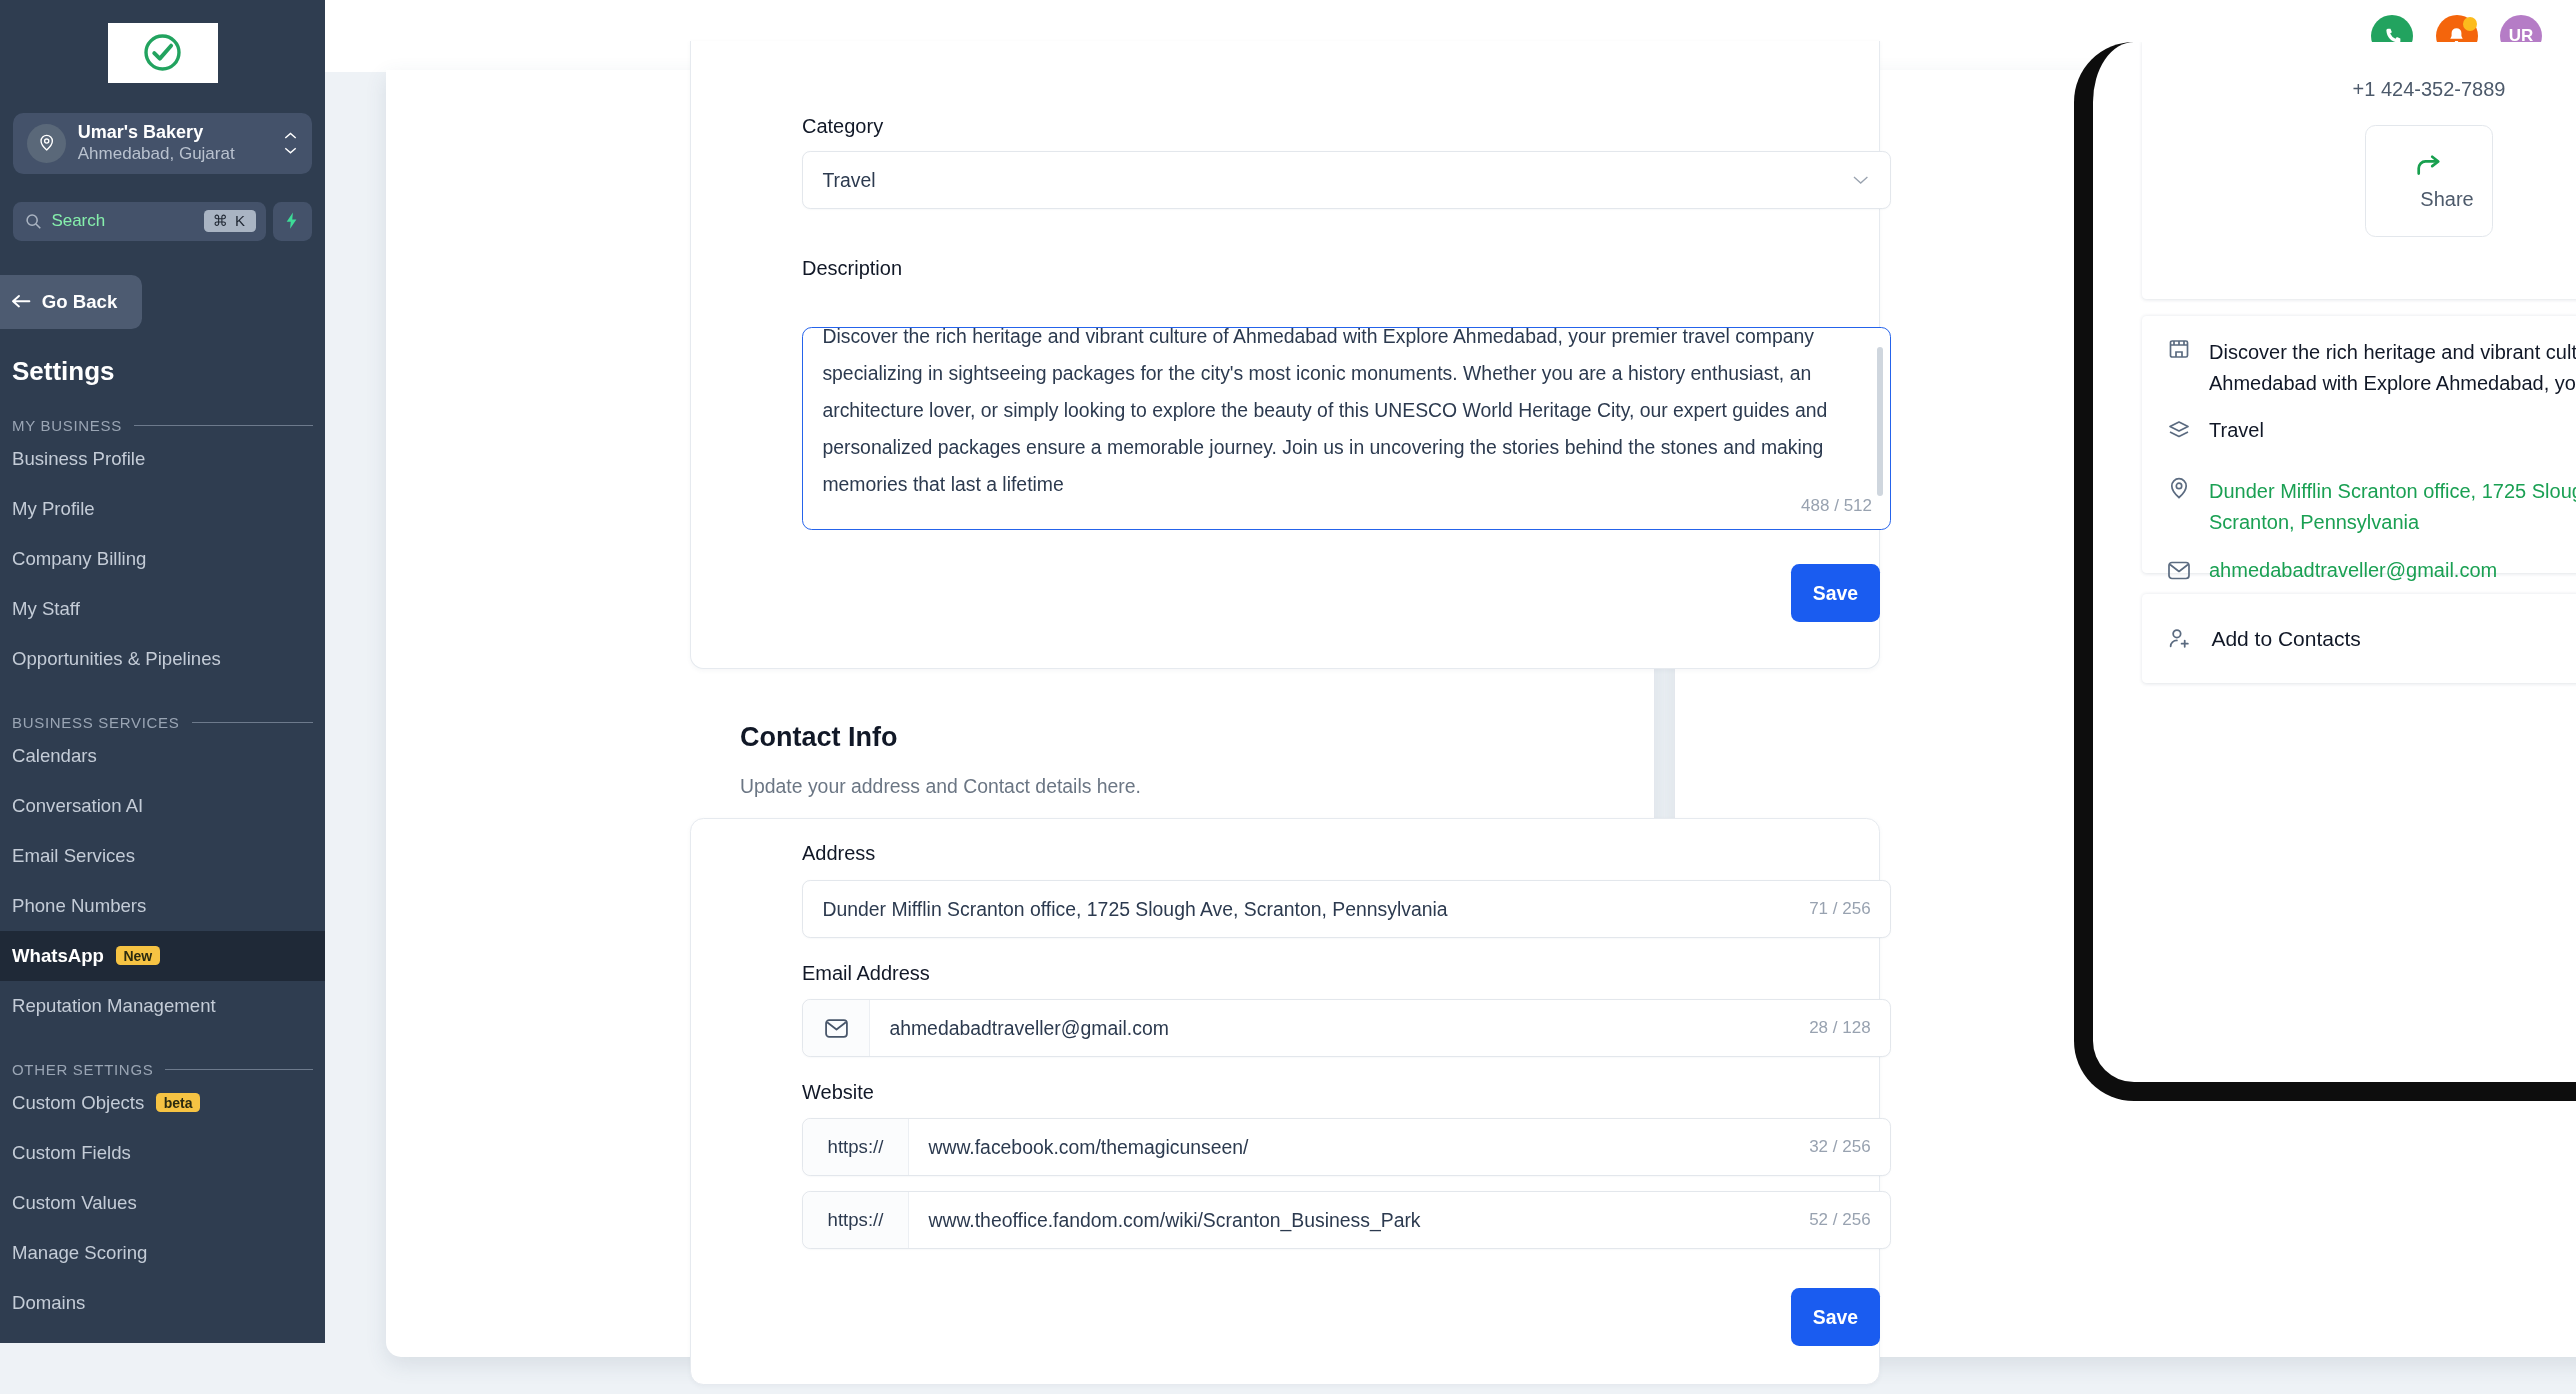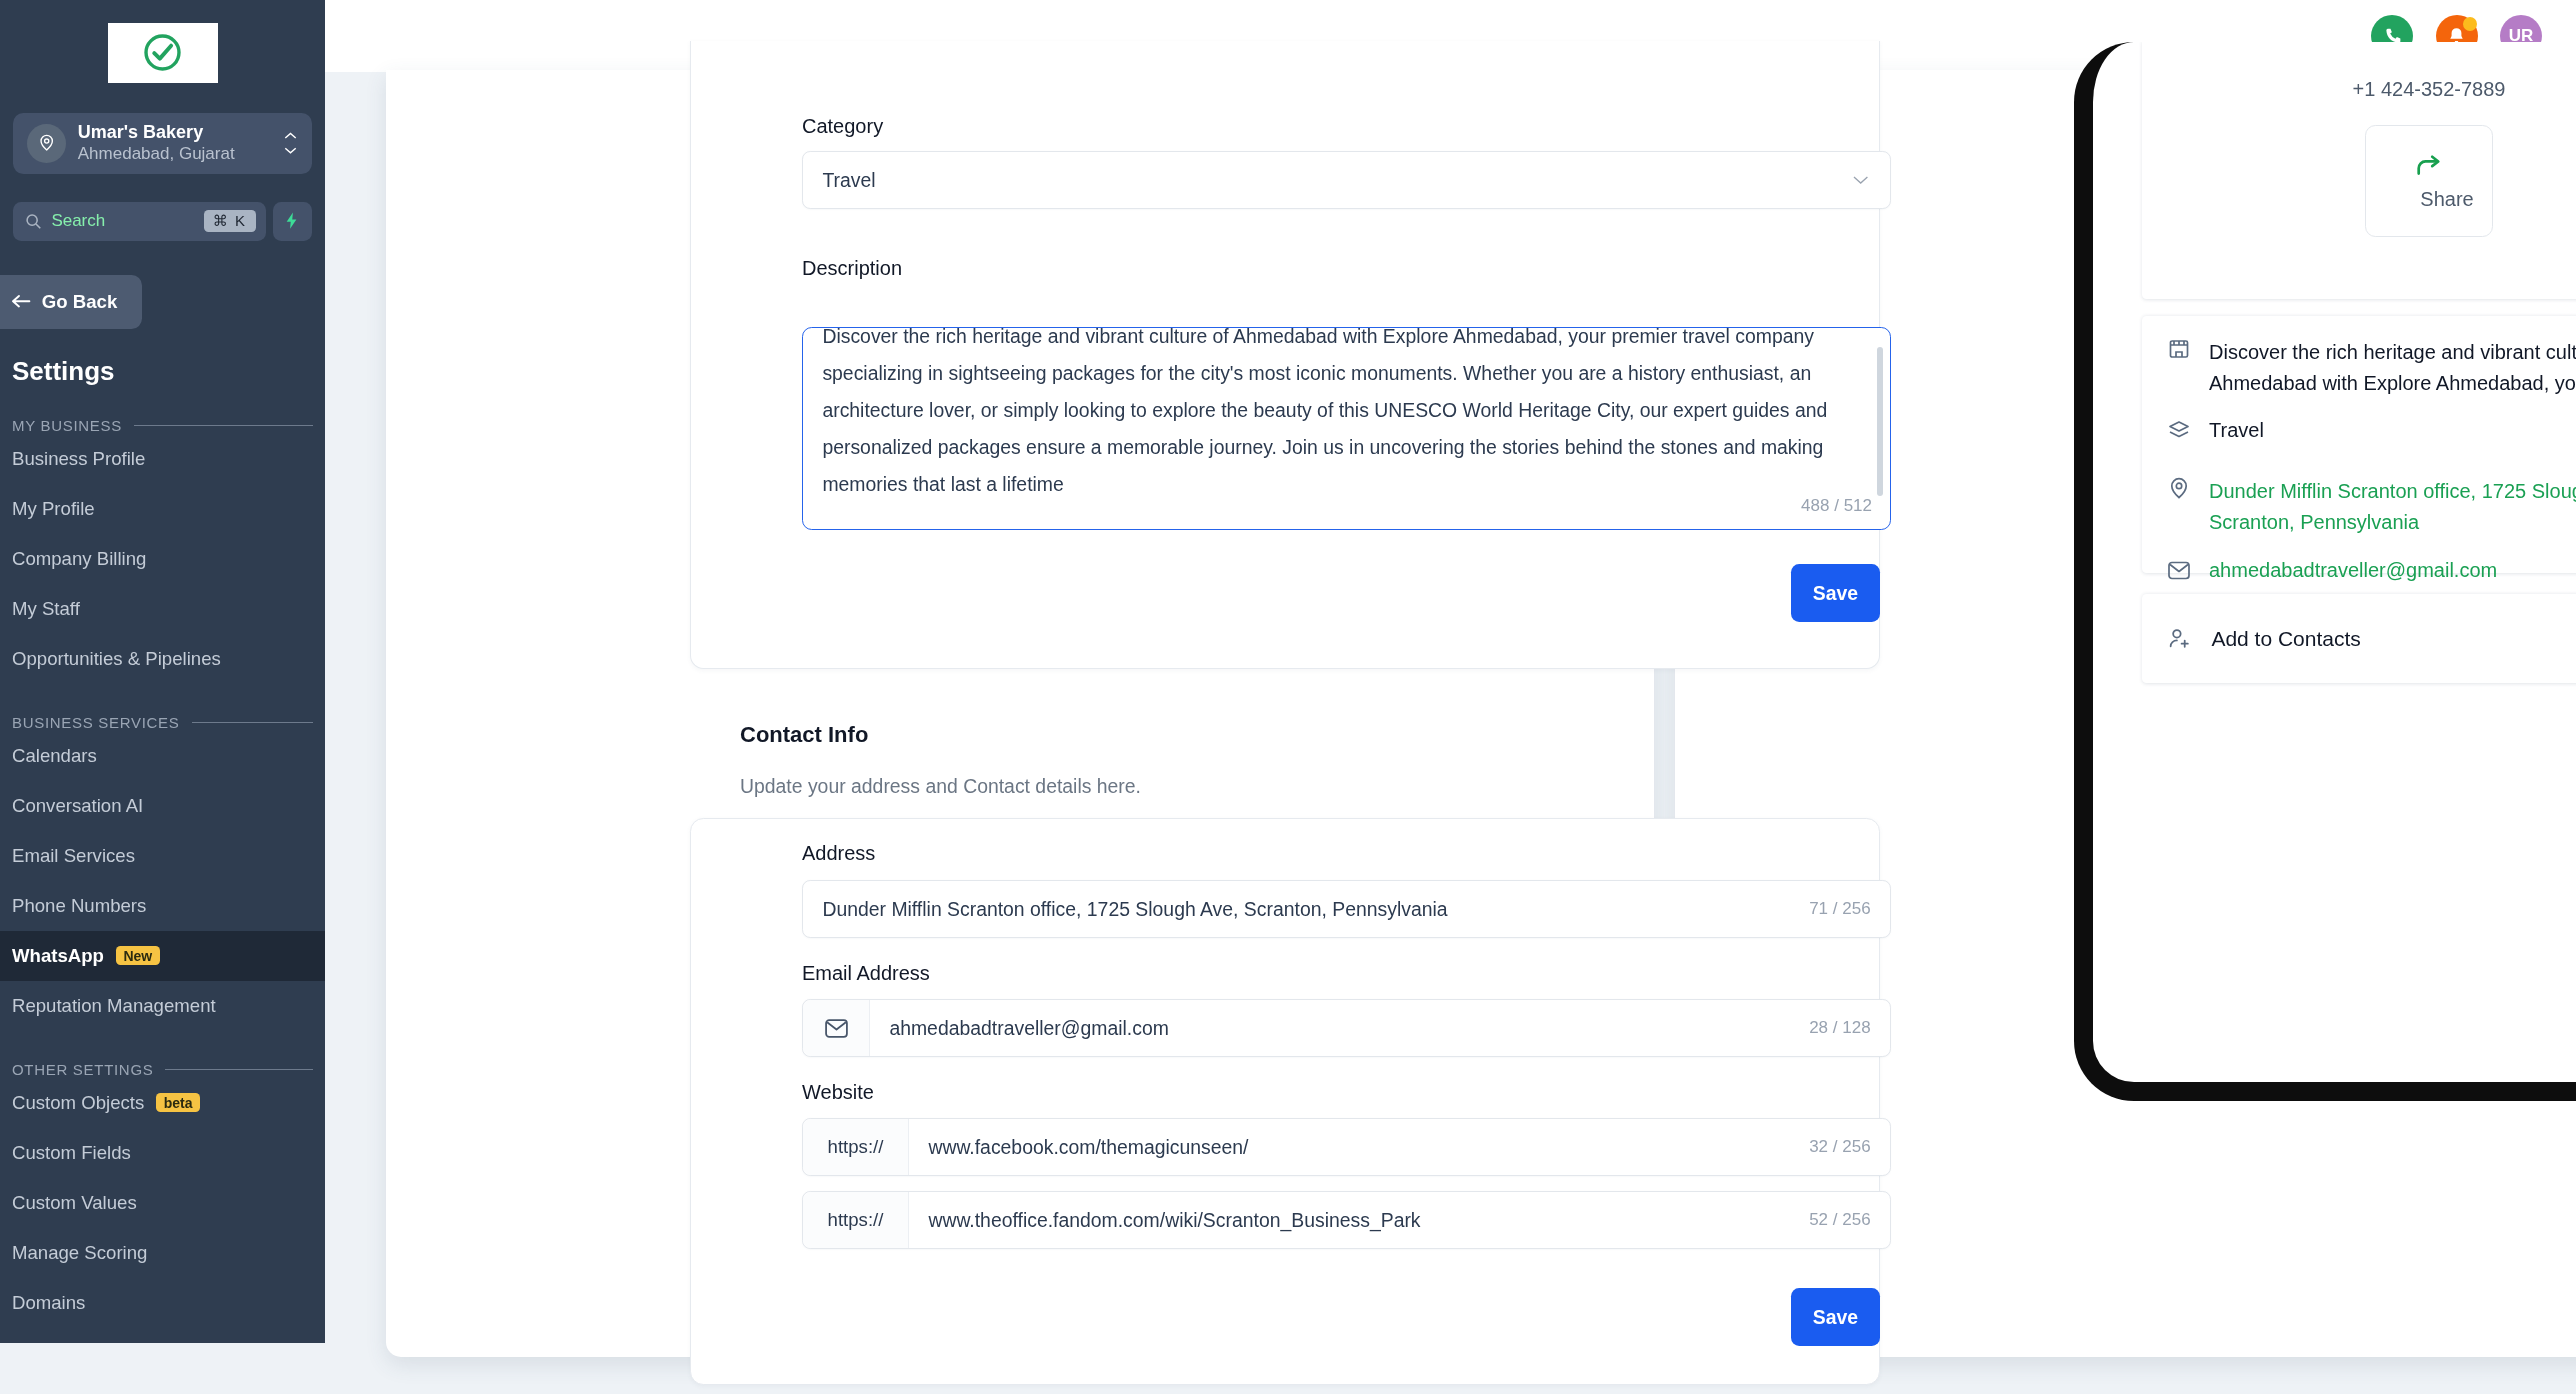--- a/index.html
+++ b/index.html
@@ -164,21 +164,21 @@
   }
   .desc-counter { position: absolute; right: 18px; bottom: 13.4px; }
 
   .save-btn {
     background: #1a5cf0; color: #ffffff; border: none;
     font-size: 19.4px; font-weight: bold; border-radius: 8.2px;
     width: 89px; height: 58px; cursor: pointer;
     font-family: "Liberation Sans", sans-serif;
   }
 
-  .sec-title { font-size: 22px; color: #111827; font-weight: bold; }
+  .sec-title { font-size: 27px; color: #111827; font-weight: bold; }
   .sec-desc { font-size: 19.4px; color: #6b7684; }
 
   
   .phone {
     position: absolute; left: 1749px; top: -30px; width: 694px; height: 1059px;
     border: 19.4px solid #0d0d0d; border-radius: 60px; background: #ffffff;
     border-top: none; overflow: hidden;
   }
   .pv-card {
     position: absolute; background: #ffffff;

